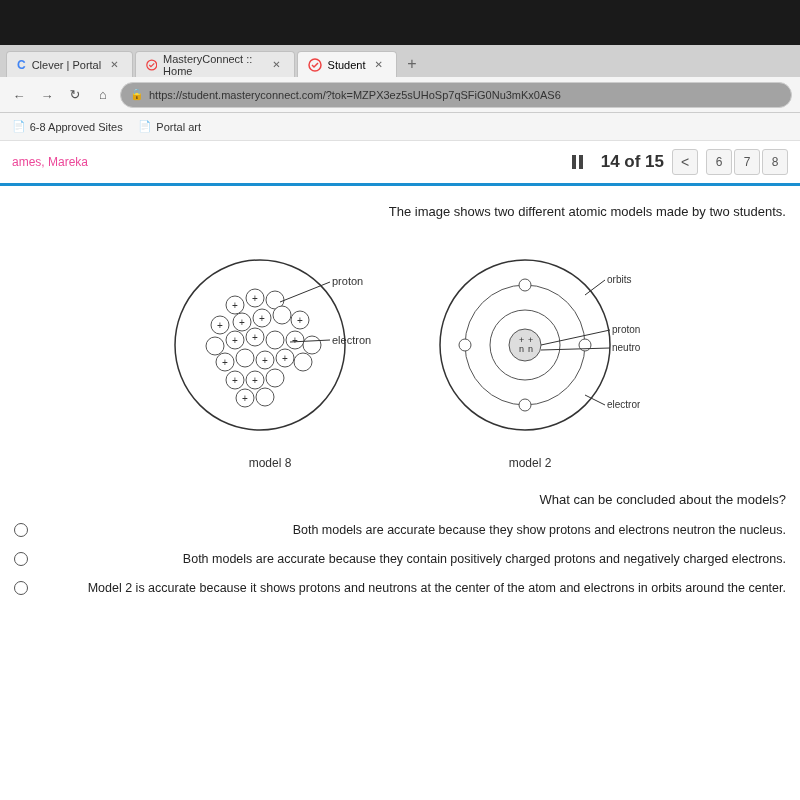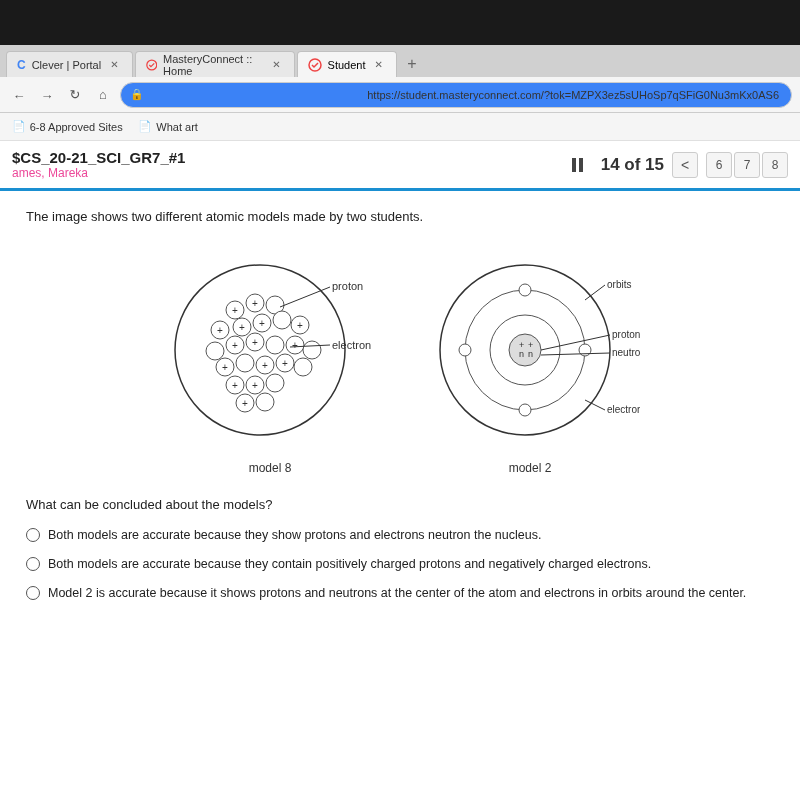--- a/index.html
+++ b/index.html
@@ -99,24 +99,23 @@
       border-radius: 50%;
     }
 
     .address-input {
       flex: 1;
       height: 26px;
       border: 1px solid #ccc;
       border-radius: 13px;
       padding: 0 12px;
       font-size: 11px;
-      background: #3b82f6;
+      background: #a3a3a3;
       color: #333;
       outline: none;
-      text-align: right;
     }
 
     
     .bookmarks-bar {
       display: flex;
       align-items: center;
       background: #f5f5f5;
       height: 28px;
       padding: 0 8px;
       gap: 8px;
@@ -221,21 +220,22 @@
       border: 1px solid #ccc;
       border-radius: 3px;
       cursor: pointer;
       font-size: 12px;
       color: #555;
       background: #f5f5f5;
     }
 
     
     .question-body {
-      padding: 16px 26px;
+      padding: 16px 14px;
+      text-align: right;
     }
 
     .question-text {
       font-size: 13px;
       color: #222;
       margin-bottom: 18px;
       line-height: 1.5;
     }
 
     
@@ -342,30 +342,29 @@
     </div>
   </div>
 
   <div class="bookmarks-bar">
     <div class="bookmark-item">
       <span style="color:#4285f4;">📄</span>
       <span>6-8 Approved Sites</span>
     </div>
     <div class="bookmark-item">
       <span>📄</span>
-      <span>What art</span>
+      <span>Portal art</span>
     </div>
   </div>
 </div>
 
 <div class="page-content">
 
   <div class="question-header">
     <div class="question-title-group">
-      <div class="assessment-title">$CS_20-21_SCI_GR7_#1</div>
       <div class="student-name">ames, Mareka</div>
     </div>
     <div class="question-nav">
       <div class="pause-btn">
         <div class="pause-bar"></div>
         <div class="pause-bar"></div>
       </div>
       <span class="question-counter">14 of 15</span>
       <div class="nav-arrow">&lt;</div>
       <div class="nav-numbers">

